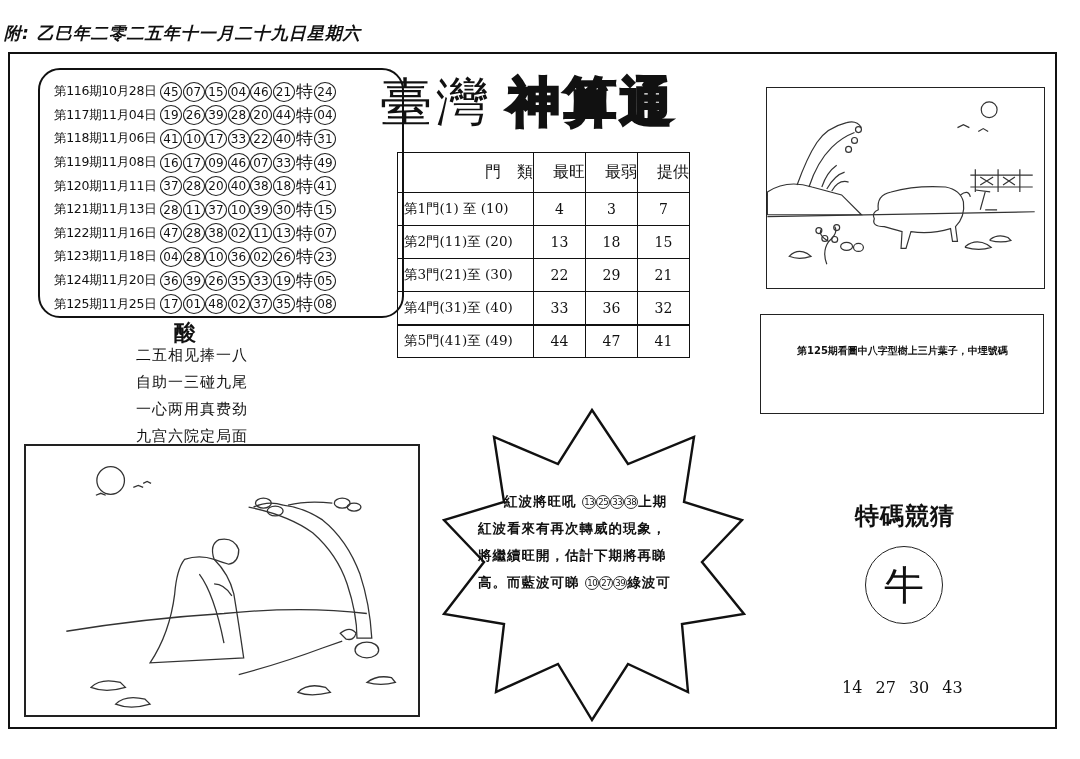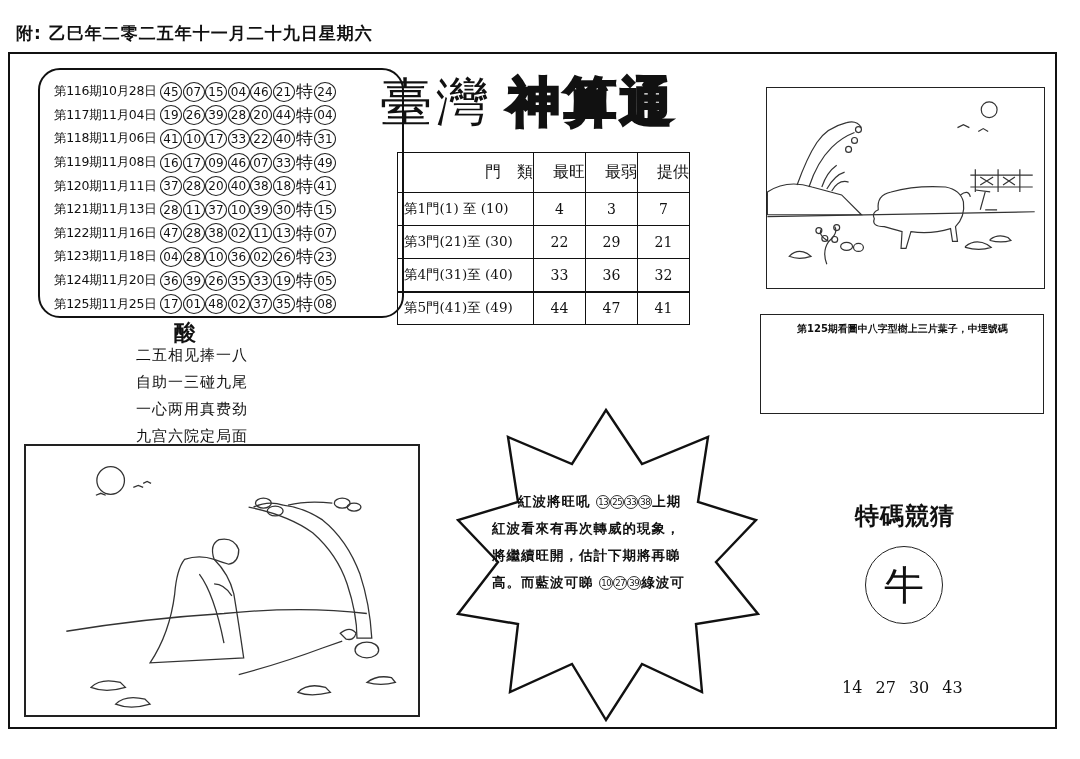--- a/index.html
+++ b/index.html
@@ -1,22 +1,23 @@
 <!DOCTYPE html>
 <html><head>
 <meta charset="utf-8">
 <style>
   * { box-sizing: border-box; margin: 0; padding: 0; }
   html, body { width: 1080px; height: 759px; background: #ffffff; overflow: hidden; }
   body { position: relative; font-family: "DejaVu Serif", "Liberation Serif", serif; color: #111; }
 
   .header-line {
-    position: absolute; left: 16px; top: 22px;
+    position: absolute; left: 4px; top: 22px;
     font-size: 17px; font-weight: bold; letter-spacing: 1px;
     font-family: "DejaVu Sans", "Liberation Sans", sans-serif;
+    font-style: italic;
   }
   .outer-frame {
     position: absolute; left: 8px; top: 52px; width: 1049px; height: 677px;
     border: 2px solid #111;
   }
 
   
   .results-box {
     position: absolute; left: 38px; top: 68px; width: 366px; height: 250px;
     border: 2px solid #111; border-radius: 22px;
@@ -67,28 +68,28 @@
   
   .pic {
     position: absolute; border: 1.6px solid #222; background: #fff; overflow: hidden;
   }
   .pic svg { width: 100%; height: 100%; display: block; }
   .pic-pig { left: 766px; top: 87px; width: 279px; height: 202px; }
   .pic-monk { left: 24px; top: 444px; width: 396px; height: 273px; border-width: 2.4px; }
 
   .note-box {
     position: absolute; left: 760px; top: 314px; width: 284px; height: 100px;
-    border: 1.6px solid #222; padding: 2px 8px 0 10px;
+    border: 1.6px solid #222; padding: 24px 8px 0 10px;
     font-family: "DejaVu Sans", "Liberation Sans", sans-serif;
     font-size: 10px; font-weight: bold; line-height: 23px;
   }
   .note-box .indent { display: inline-block; width: 26px; }
 
   
-  .burst { position: absolute; left: 446px; top: 402px; width: 322px; height: 320px; }
+  .burst { position: absolute; left: 432px; top: 402px; width: 322px; height: 320px; }
   .burst svg { position: absolute; left: 0; top: 0; width: 322px; height: 320px; }
   .burst-text {
     position: absolute; left: 46px; top: 86px; width: 240px;
     font-family: "DejaVu Sans", "Liberation Sans", sans-serif;
     font-size: 13.5px; font-weight: bold; line-height: 27px; letter-spacing: 1px;
   }
   .burst-text .indent { display: inline-block; width: 26px; }
   .mini-ball {
     display: inline-block; width: 14px; height: 14px; border: 1px solid #333; border-radius: 50%;
     font-size: 8.5px; line-height: 12px; text-align: center; font-weight: normal; letter-spacing: -0.5px;
@@ -240,20 +241,26 @@
       <th class="num">最弱</th>
       <th class="num">提供</th>
     </tr>
   </thead>
   <tbody>
     <tr>
       <td class="cat">第1門(1) 至 (10)</td>
       <td class="num">4</td>
       <td class="num">3</td>
       <td class="num">7</td>
+    </tr>
+    <tr>
+      <td class="cat">第2門(11)至 (20)</td>
+      <td class="num">13</td>
+      <td class="num">18</td>
+      <td class="num">15</td>
     </tr>
     <tr>
       <td class="cat">第3門(21)至 (30)</td>
       <td class="num">22</td>
       <td class="num">29</td>
       <td class="num">21</td>
     </tr>
     <tr>
       <td class="cat">第4門(31)至 (40)</td>
       <td class="num">33</td>

